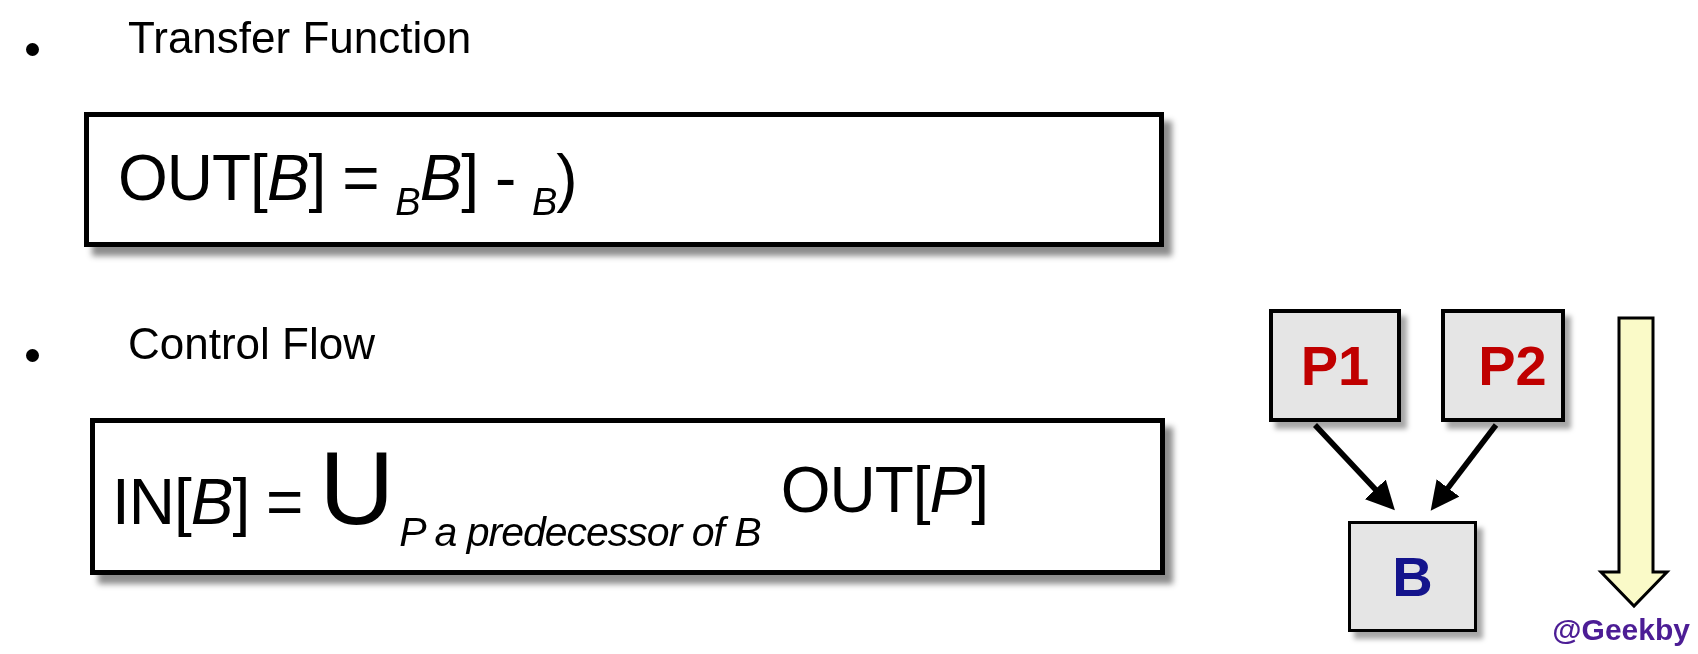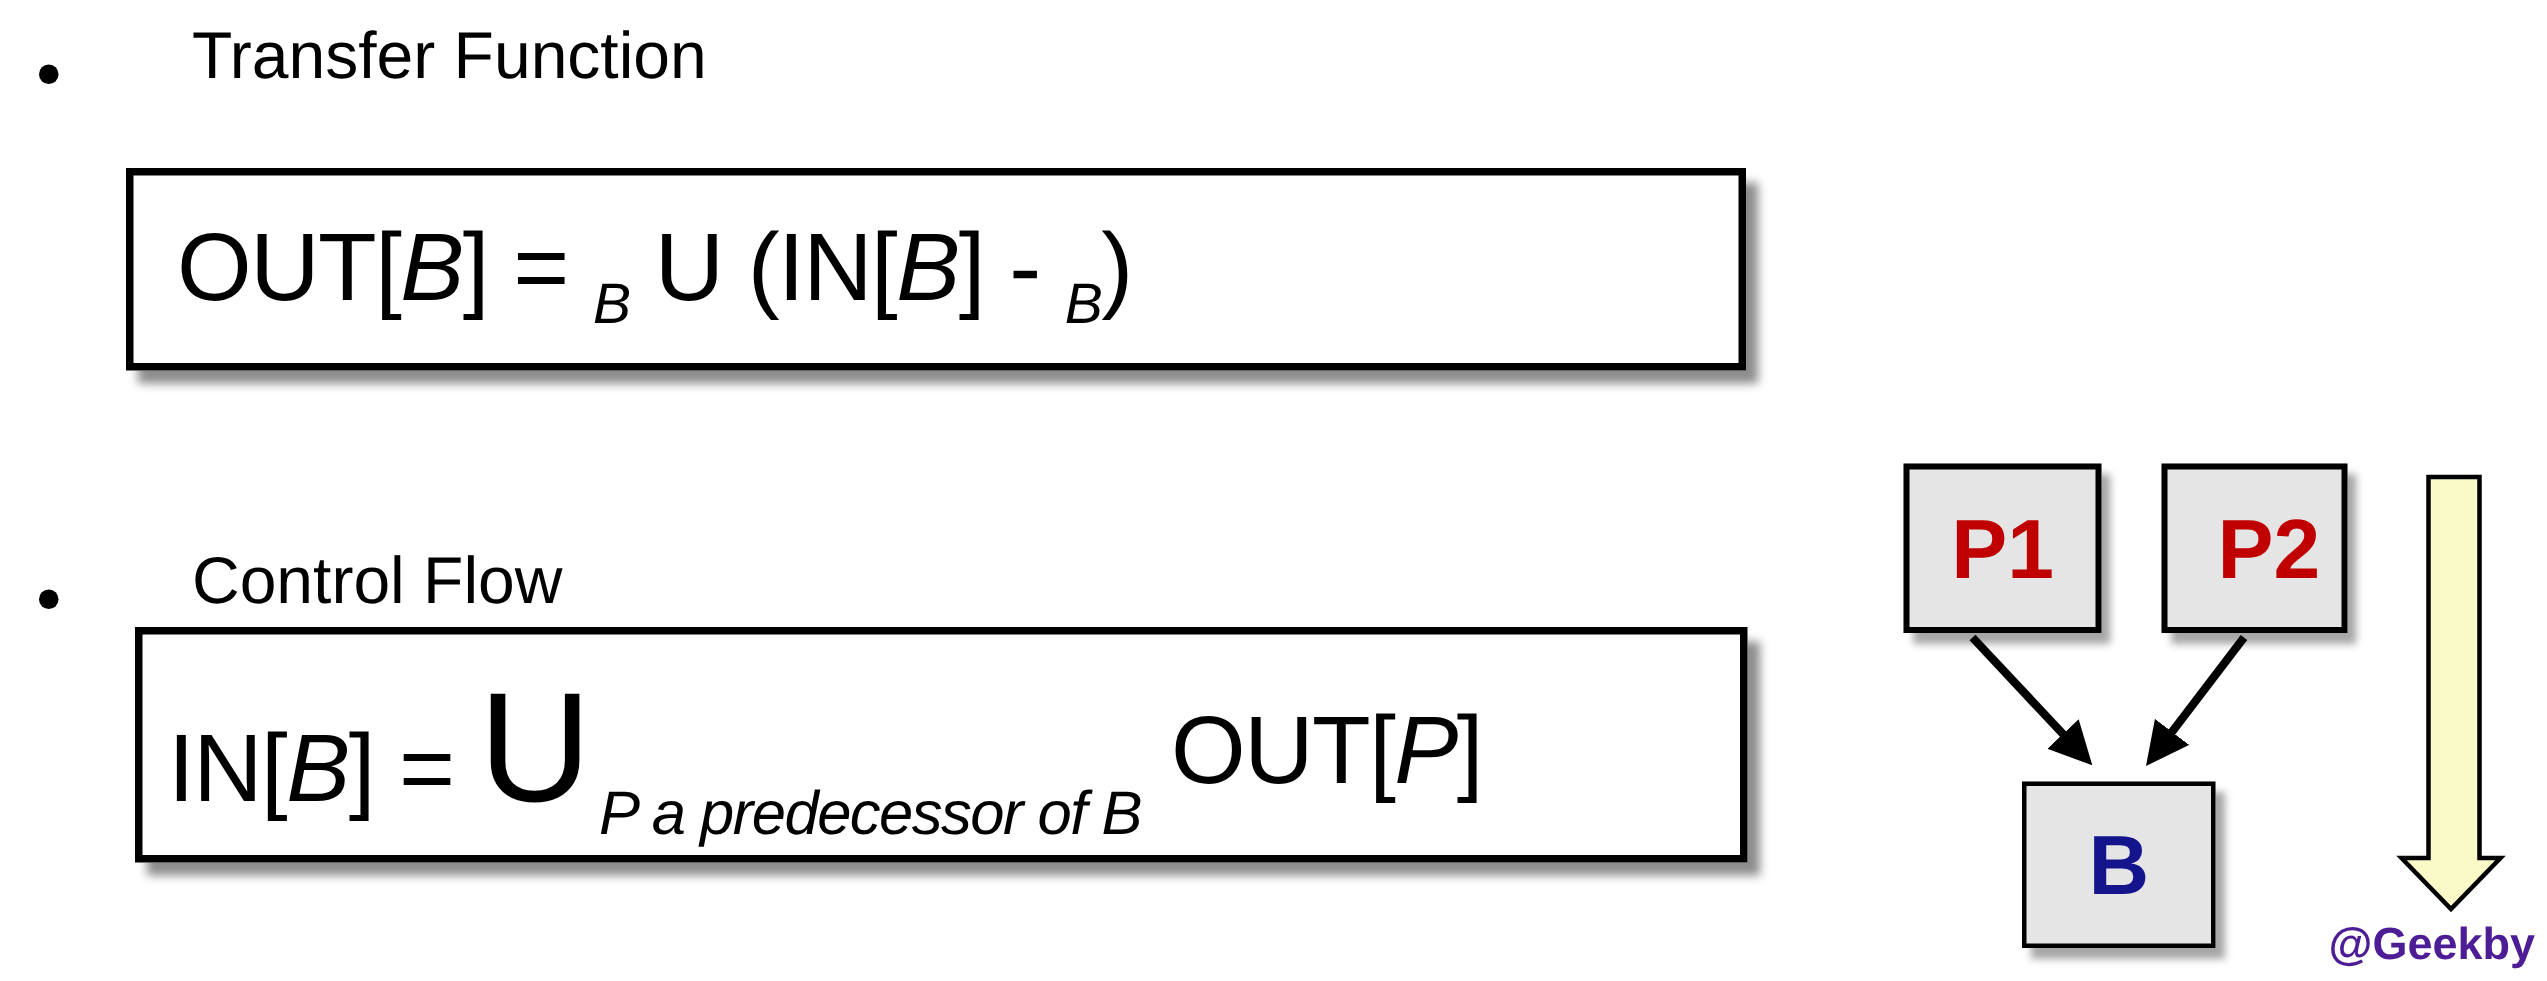--- a/index.html
+++ b/index.html
@@ -7,40 +7,40 @@
     position:relative;
     width:1698px;height:654px;
     background:#ffffff;
     font-family:"Liberation Sans", sans-serif;
     color:#000;
     overflow:hidden;
   }
   
   .bullet-row{position:absolute;display:flex;align-items:flex-start;}
   #bullet1{left:26px;top:16px;}
-  #bullet2{left:26px;top:322px;margin-top:44px;}
+  #bullet2{left:26px;top:322px;}
   .dot{width:13px;height:13px;border-radius:50%;background:#000;margin-top:27px;flex:0 0 auto;}
   .bullet-label{margin-left:89px;font-size:44px;line-height:1;white-space:pre;}
   
   .formula-box{
     position:absolute;
     background:#fff;
     border:5px solid #000;
     box-shadow:8px 9px 6px rgba(0,0,0,0.45);
     box-sizing:border-box;
   }
   #box-transfer{left:84px;top:112px;width:1080px;height:135px;}
   #box-control{left:90px;top:418px;width:1075px;height:157px;}
   .formula{
     display:flex;align-items:baseline;
     font-size:64px;line-height:1;letter-spacing:-1px;
     white-space:pre;
   }
   #box-transfer .formula{padding:29px 0 0 29px;}
-  #box-control .formula{padding:24px 0 0 17px;}
+  #box-control .formula{padding:13px 0 0 17px;}
   .it{font-style:italic;}
   .sub{font-size:38px;font-style:italic;position:relative;top:15px;}
   .bigU{font-size:104px;letter-spacing:0;}
   .f2-sub{font-size:41px;font-style:italic;position:relative;top:22px;margin-left:5px;}
   .f2-raise{position:relative;top:-12px;margin-left:20px;display:flex;align-items:baseline;}
   
   .node{
     position:absolute;display:flex;align-items:center;justify-content:center;
     background:#e5e5e5;border:4px solid #000;box-sizing:border-box;
     box-shadow:6px 7px 5px rgba(0,0,0,0.35);
@@ -68,21 +68,20 @@
     <span class="dot"></span>
     <span class="bullet-label">Transfer Function</span>
   </div>
 
   <div class="formula-box" id="box-transfer">
     <div class="formula">
       <span>OUT[</span>
       <span class="it">B</span>
       <span>] = </span>
       <span class="sub">B</span>
-      <span> U (IN[</span>
       <span class="it">B</span>
       <span>] - </span>
       <span class="sub">B</span>
       <span>)</span>
     </div>
   </div>
 
   <div class="bullet-row" id="bullet2">
     <span class="dot"></span>
     <span class="bullet-label">Control Flow</span>

